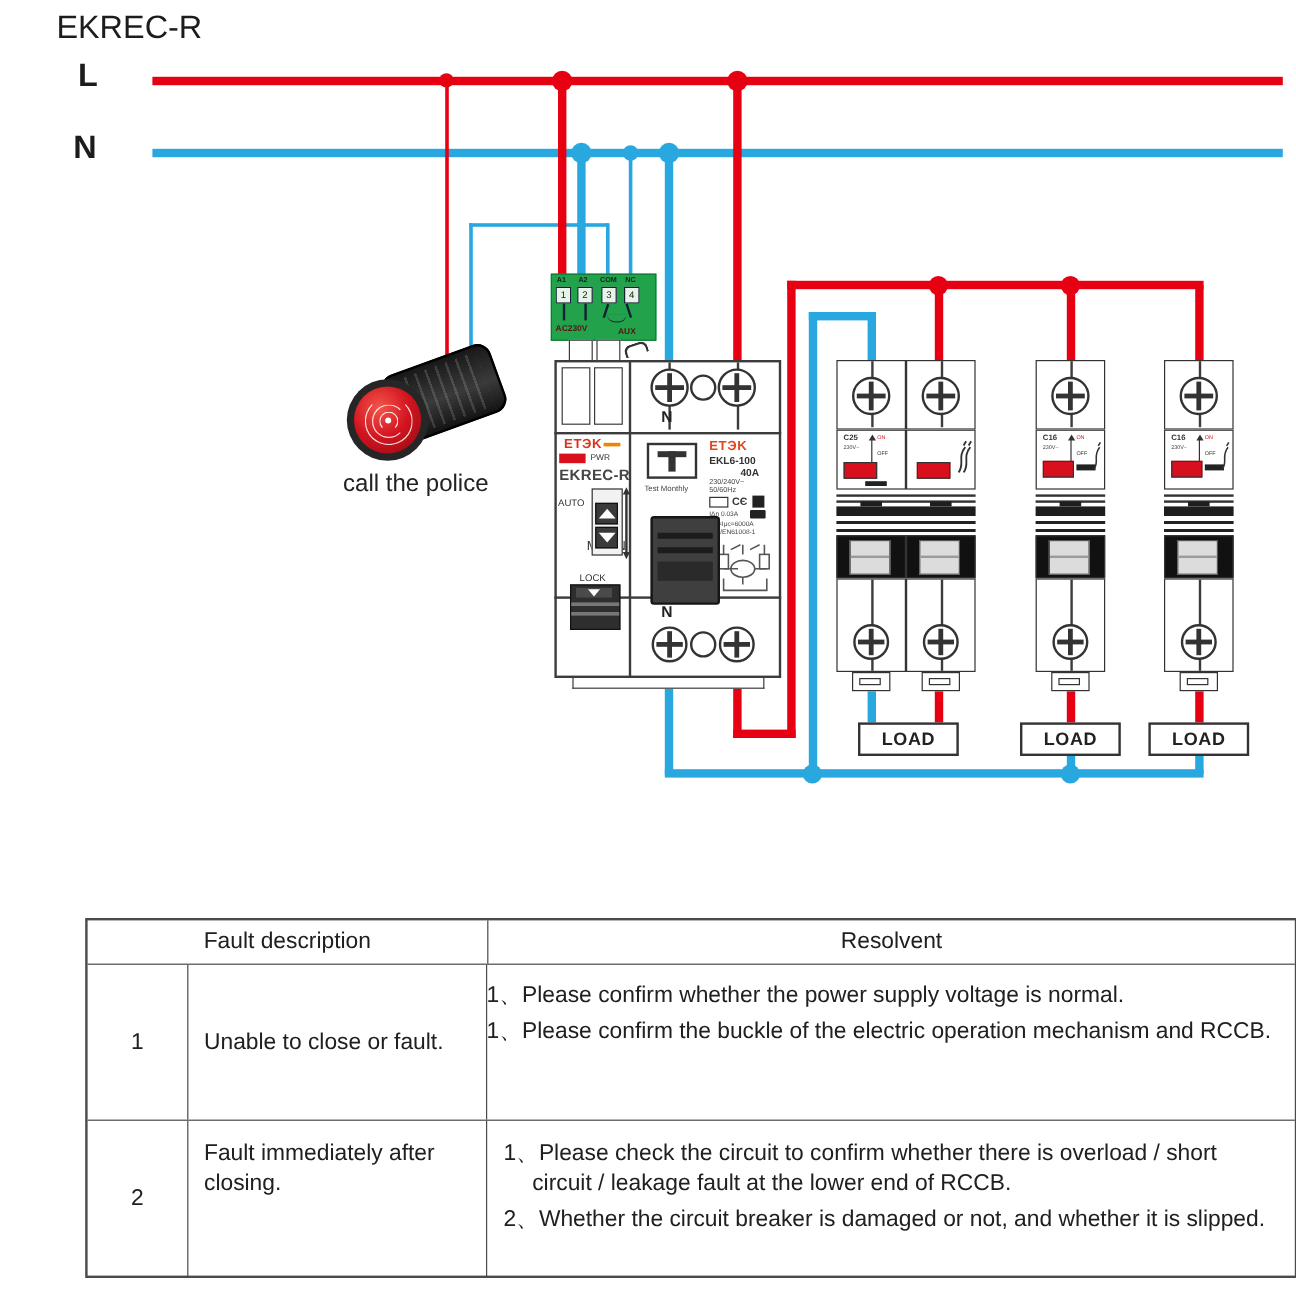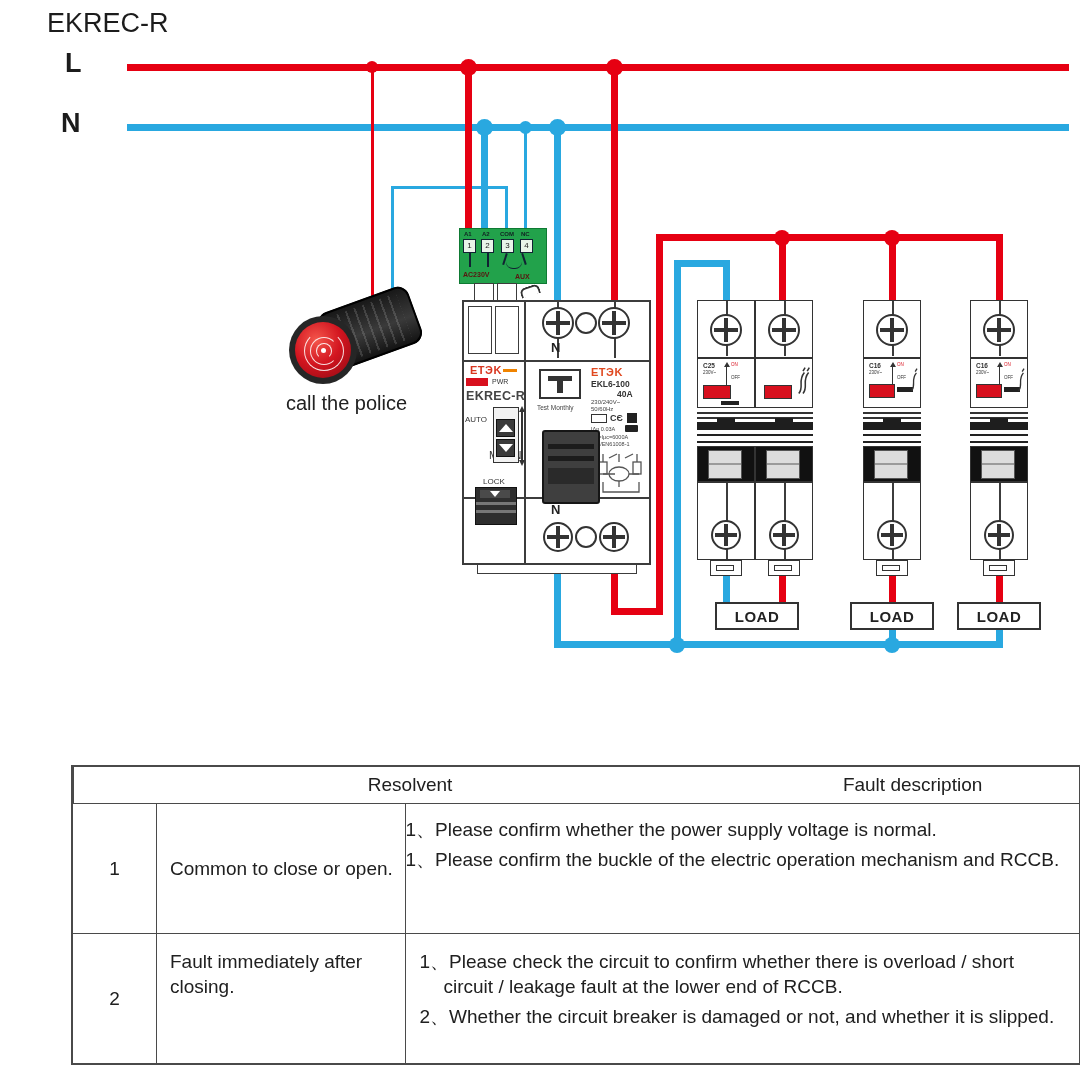--- a/index.html
+++ b/index.html
@@ -401,27 +401,27 @@
   </div>
 
   <div class="loadbox" style="left:696px;">LOAD</div>
   <div class="loadbox" style="left:831px;">LOAD</div>
   <div class="loadbox" style="left:938px;">LOAD</div>
 
 
   <div id="faults-table">
 
     <div class="trow first" style="height:36px;">
+      <div class="tcell first" style="width:333px;display:flex;align-items:center;justify-content:center;">Fault description</div>
       <div class="tcell" style="width:673.5px;display:flex;align-items:center;justify-content:center;">Resolvent</div>
-      <div class="tcell first" style="width:333px;display:flex;align-items:center;justify-content:center;">Fault description</div>
     </div>
 
     <div class="trow" style="height:130px;">
       <div class="tcell first" style="width:83px;display:flex;align-items:center;justify-content:center;">1</div>
-      <div class="tcell" style="width:248.5px;display:flex;align-items:center;padding-left:13px;">Common to close or open.</div>
+      <div class="tcell" style="width:248.5px;display:flex;align-items:center;padding-left:13px;">Unable to close or fault.</div>
       <div class="tcell" style="width:673.5px;padding:8px 10px 0 0;">
         <div class="resolvent-item">1、Please confirm whether the power supply voltage is normal.</div>
         <div class="resolvent-item">1、Please confirm the buckle of the electric operation mechanism and RCCB.</div>
       </div>
     </div>
 
     <div class="trow" style="height:130.5px;">
       <div class="tcell first" style="width:83px;display:flex;align-items:center;justify-content:center;">2</div>
       <div class="tcell" style="width:248.5px;padding:16px 10px 0 13px;box-sizing:border-box;line-height:1.3;">Fault immediately after closing.</div>
       <div class="tcell" style="width:673.5px;padding:10px 12px 0 14px;">

